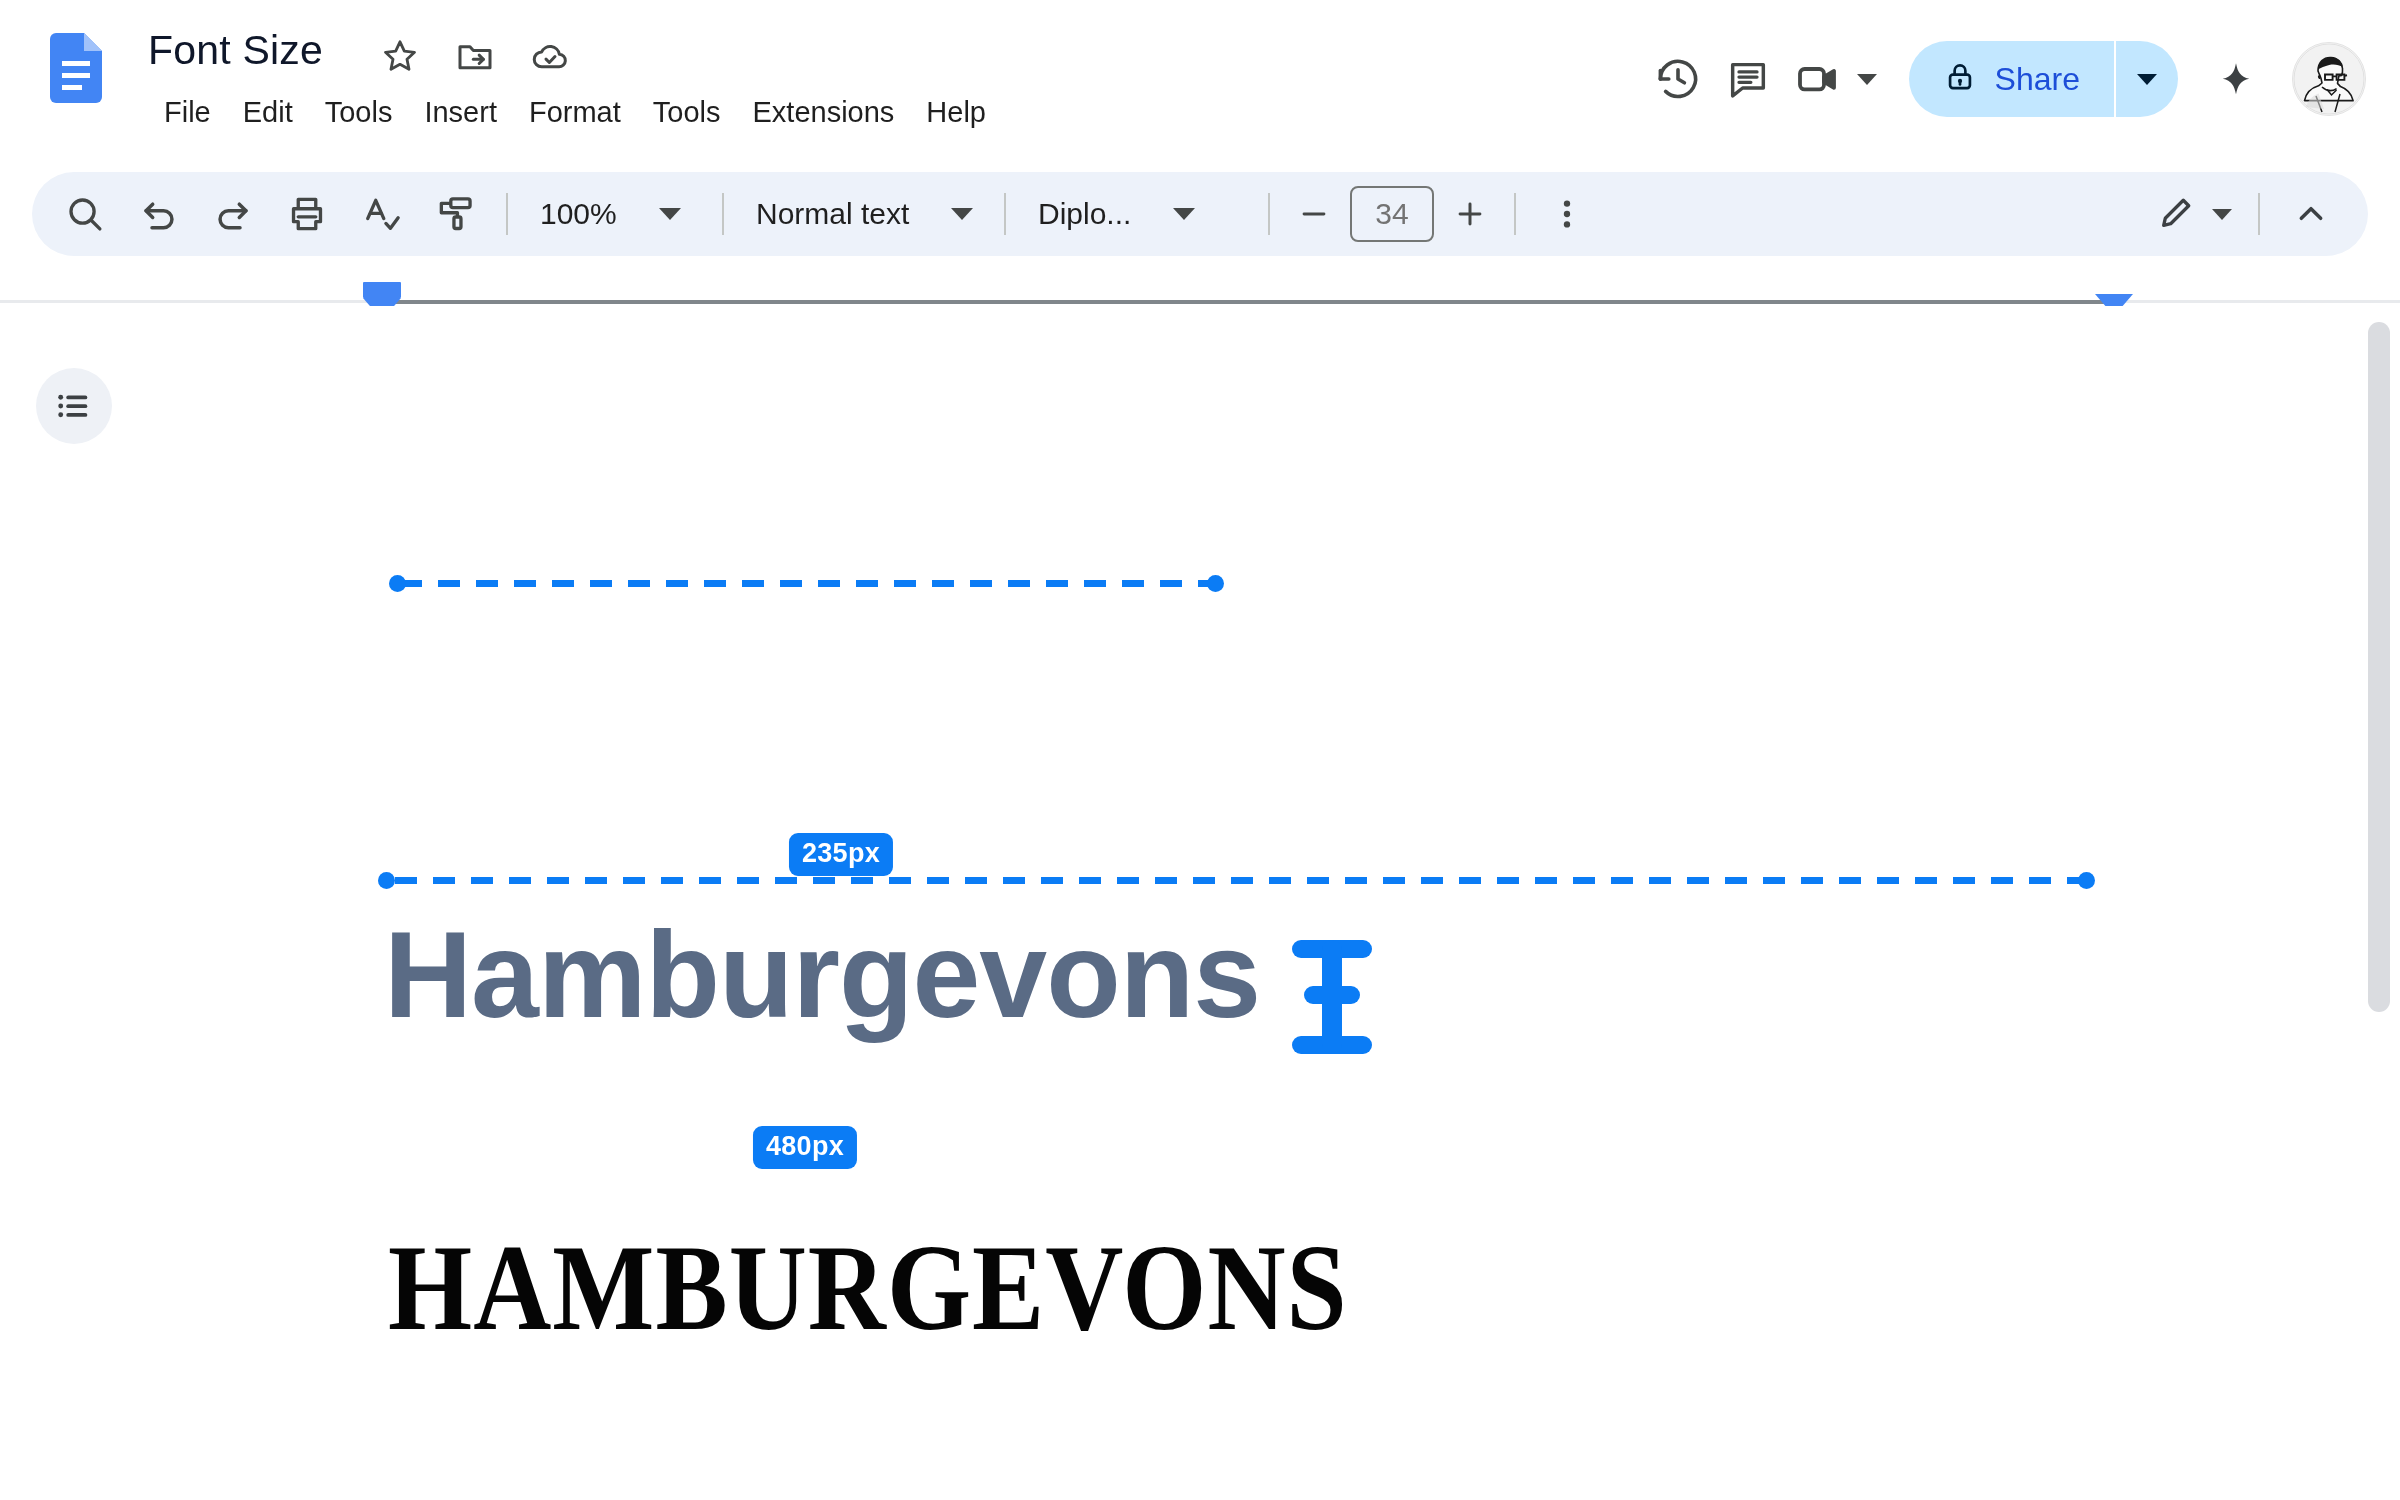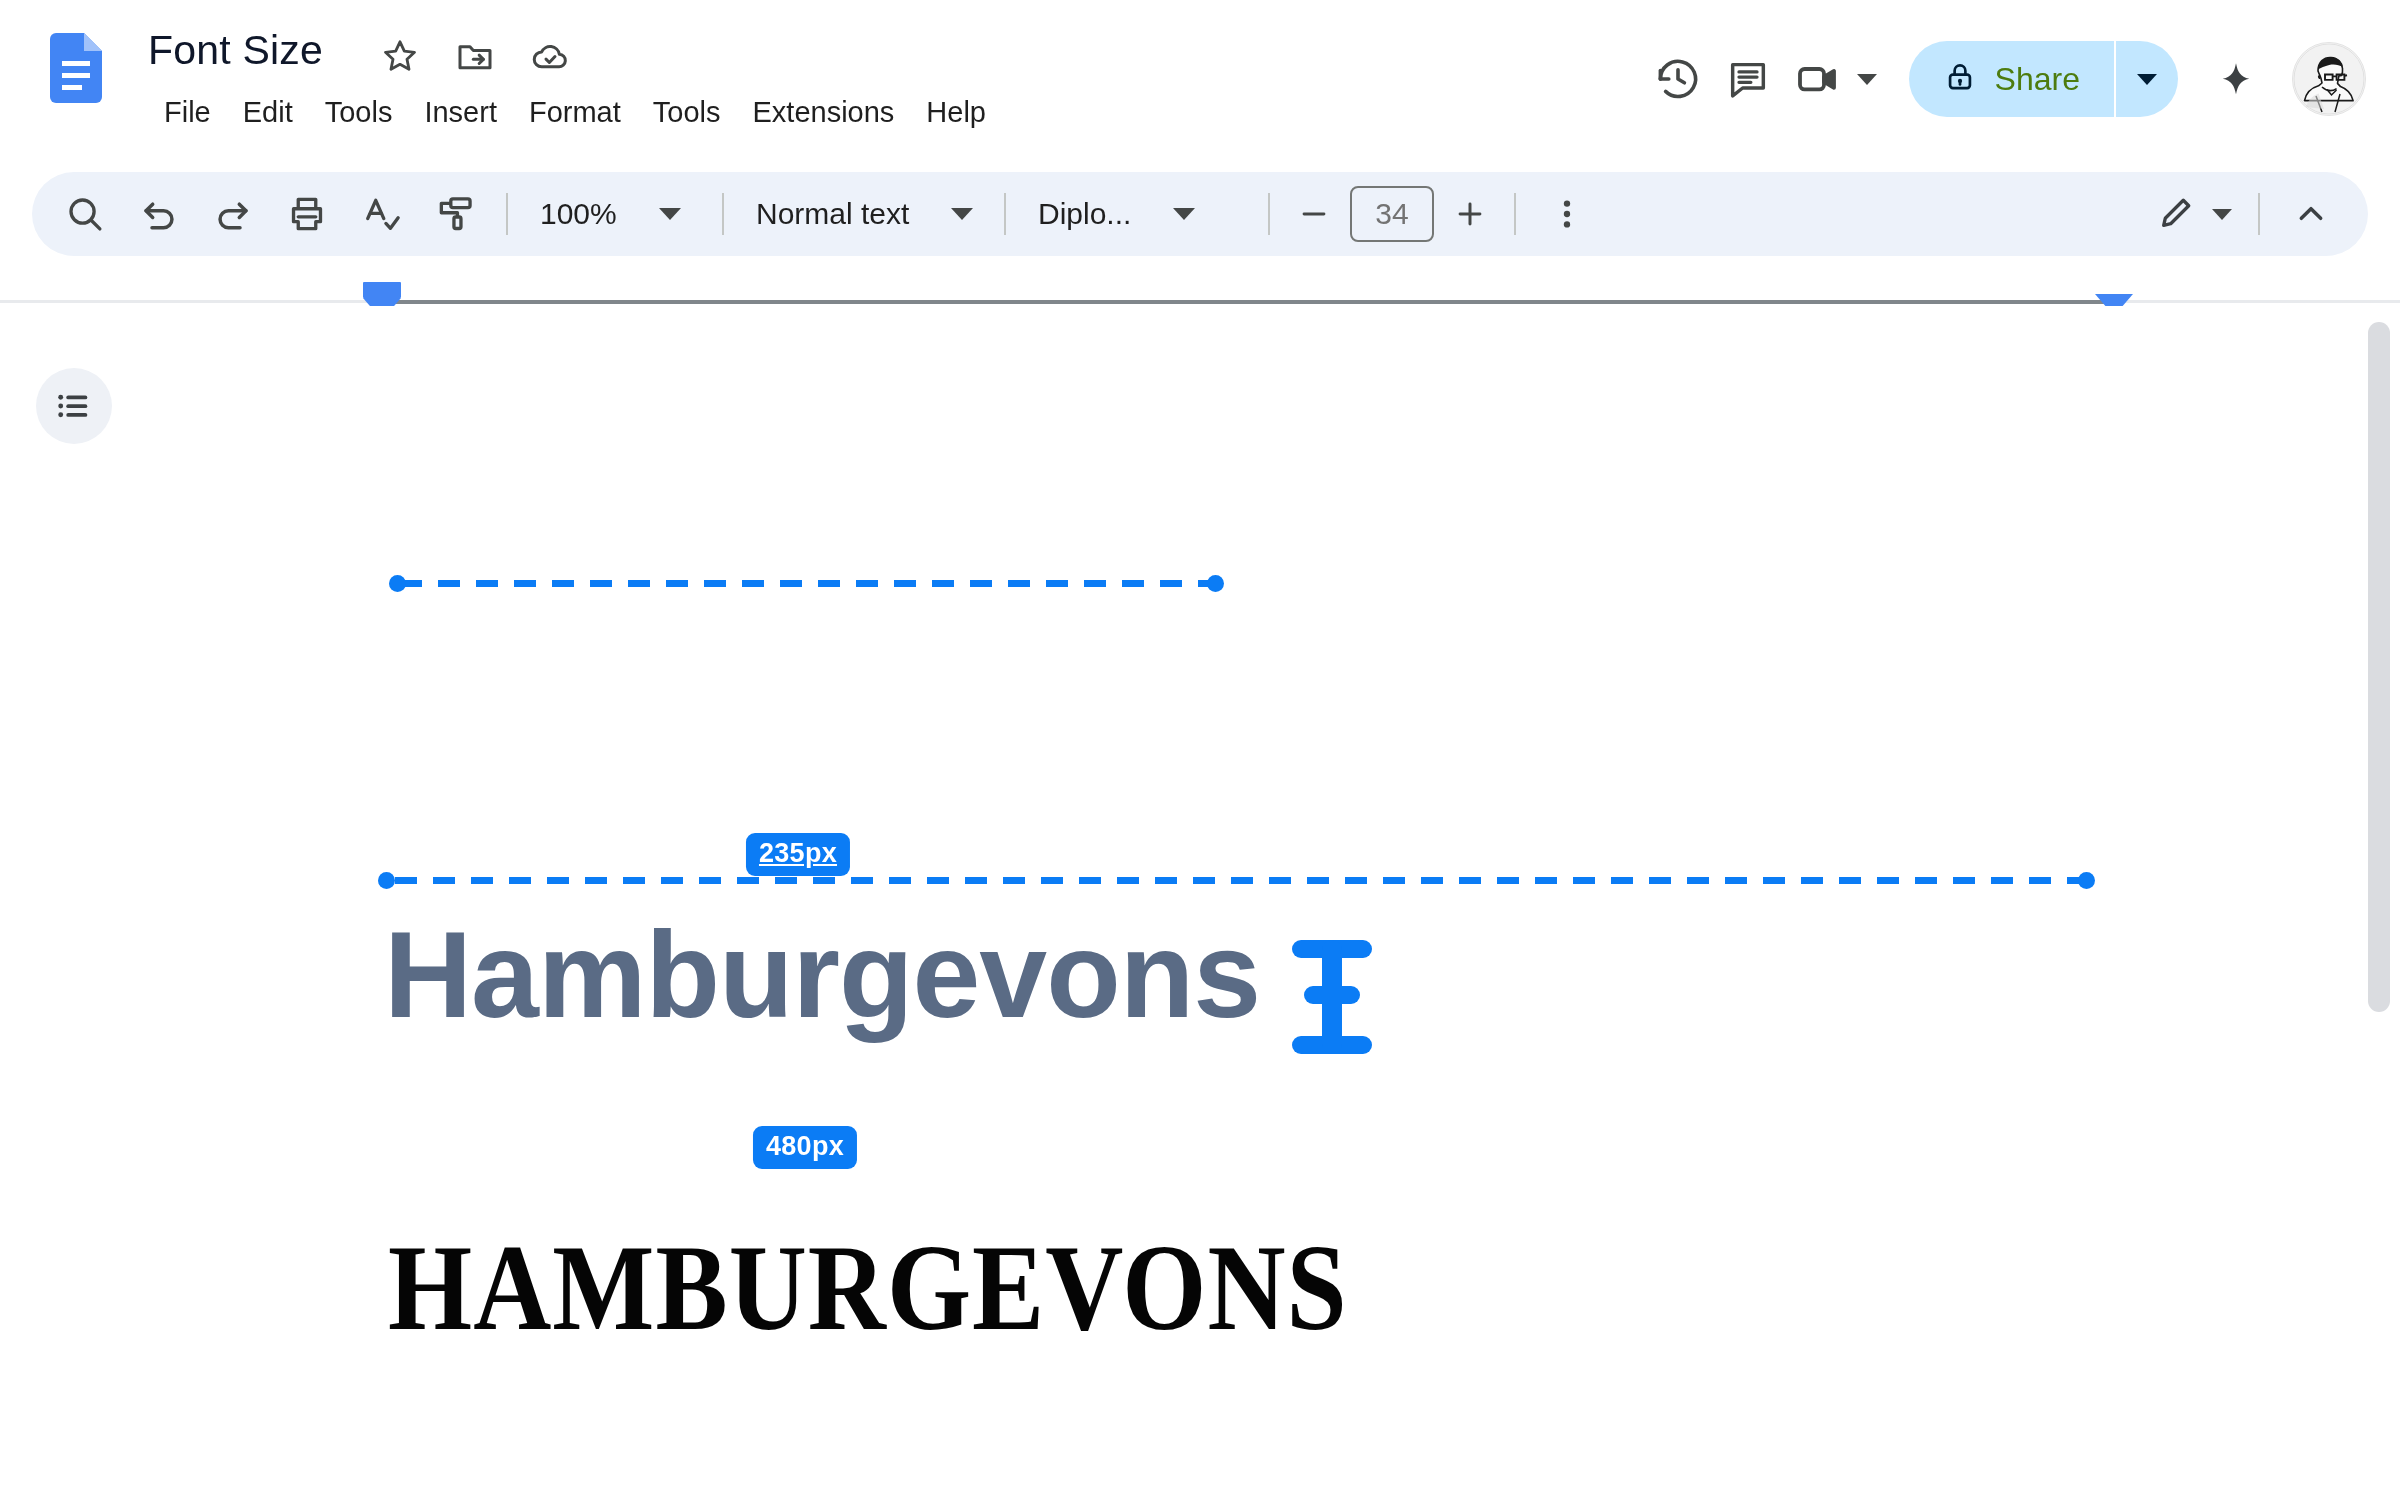--- a/index.html
+++ b/index.html
@@ -65,21 +65,21 @@
   .share-btn {
     display: flex; align-items: center;
     height: 76px; background: #c2e7ff;
     border-radius: 40px; margin-left: 26px;
     cursor: pointer; overflow: hidden;
   }
   .share-main {
     display: flex; align-items: center; gap: 18px;
     padding: 0 34px 0 34px; height: 100%;
   }
-  .share-label { font-size: 32px; color: #4d7c0f; white-space: nowrap; }
+  .share-label { font-size: 32px; color: #1d4ed8; white-space: nowrap; }
   .share-div { width: 2px; height: 100%; background: #ffffff; }
   .share-arrow {
     display: flex; align-items: center; justify-content: center;
     width: 62px; height: 100%;
   }
   .share-arrow .caret-sm { border-top-color: #001d35; margin: 0; }
 
   .gemini-btn {
     width: 76px; height: 76px; margin-left: 20px;
     display: flex; align-items: center; justify-content: center;
@@ -485,21 +485,21 @@
       <circle cx="4.4" cy="7" r="1.4"></circle>
         <rect x="7.6" y="6" width="12" height="2.2" rx="1.1"></rect>
       <circle cx="4.4" cy="12" r="1.4"></circle>
         <rect x="7.6" y="11" width="12" height="2.2" rx="1.1"></rect>
       <circle cx="4.4" cy="17" r="1.4"></circle>
         <rect x="7.6" y="16" width="12" height="2.2" rx="1.1"></rect>
     </svg>
   </div>
 
   <div class="measure" style="left:0; top:0;">
-    <div class="measure-badge" style="left:798px; top:527px;text-decoration:underline;">235px</div>
+    <div class="measure-badge" style="left:841px; top:527px;">235px</div>
     <div class="measure-line" style="left:400px; top:274px; width:812px;"></div>
     <div class="measure-dot" style="left:389px; top:269px;"></div>
     <div class="measure-dot" style="left:1207px; top:269px;"></div>
   </div>
 
   <div class="sample-line-1">Hamburgevons</div>
 
   <div class="text-cursor">
     <svg width="88" height="122" viewBox="0 0 44 61">
       <g fill="#0b7cf5">

